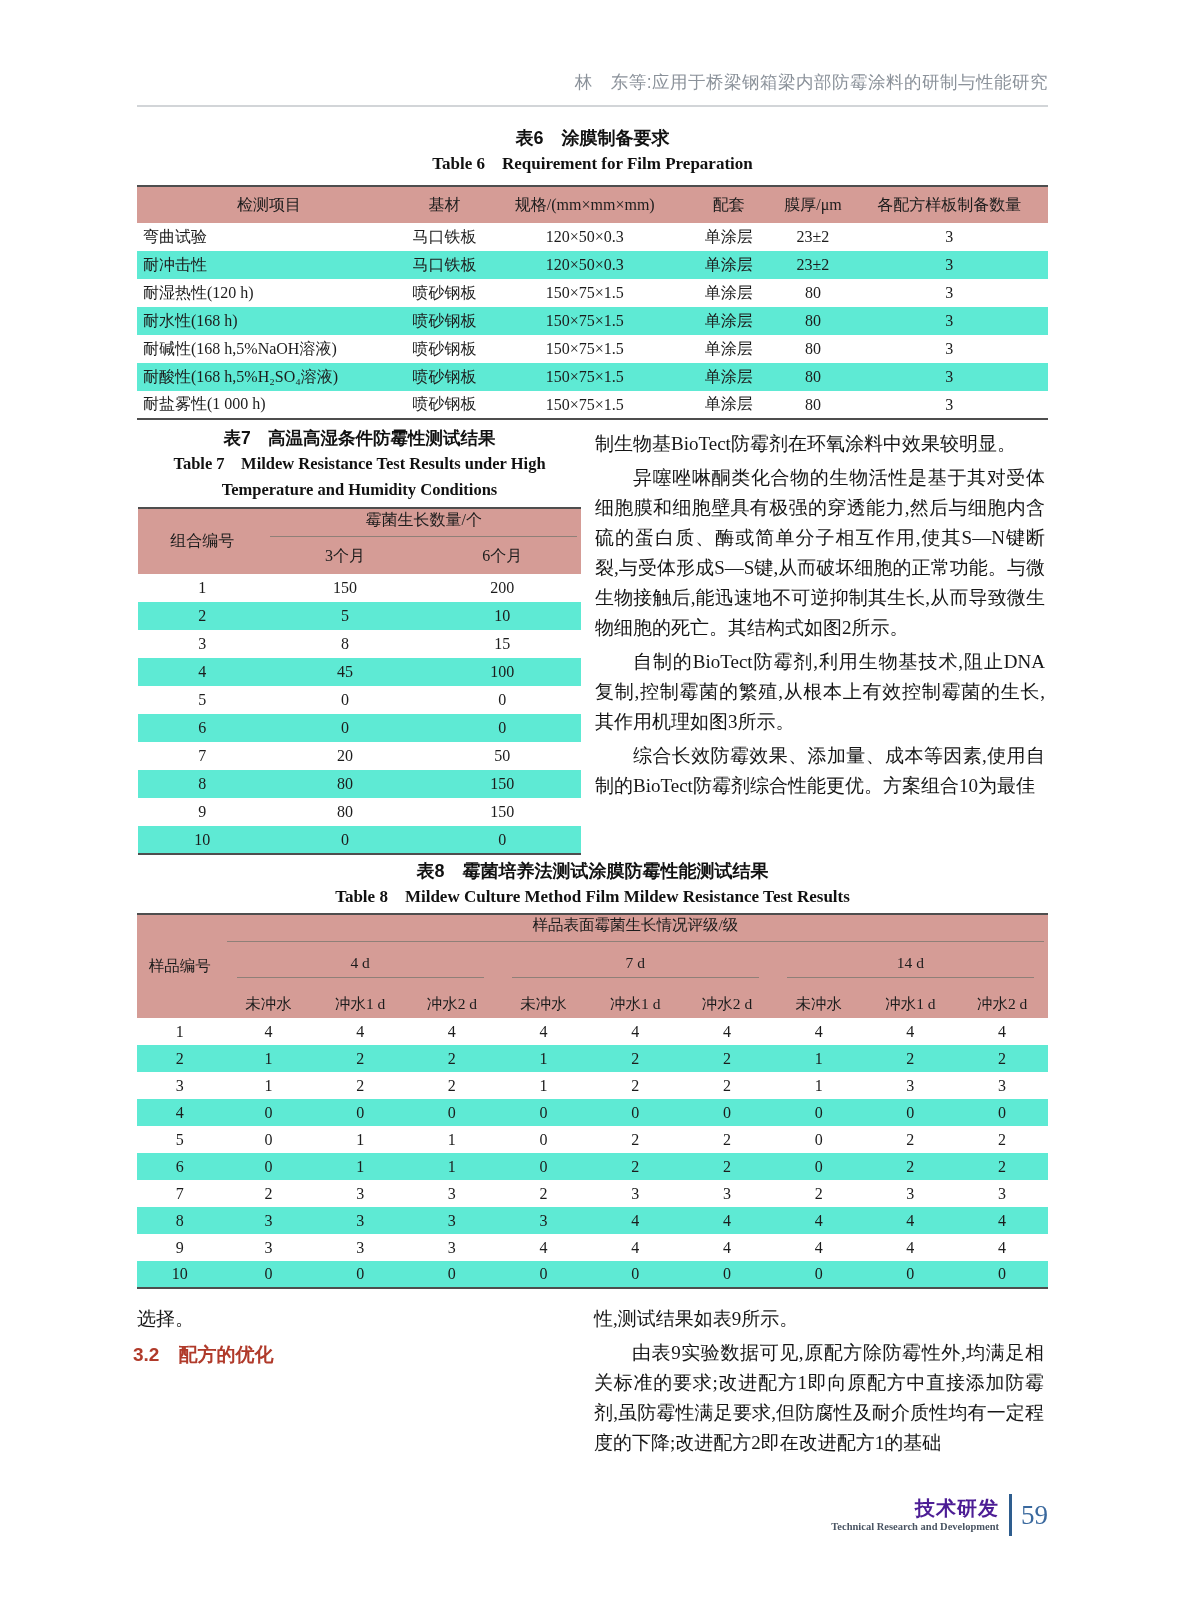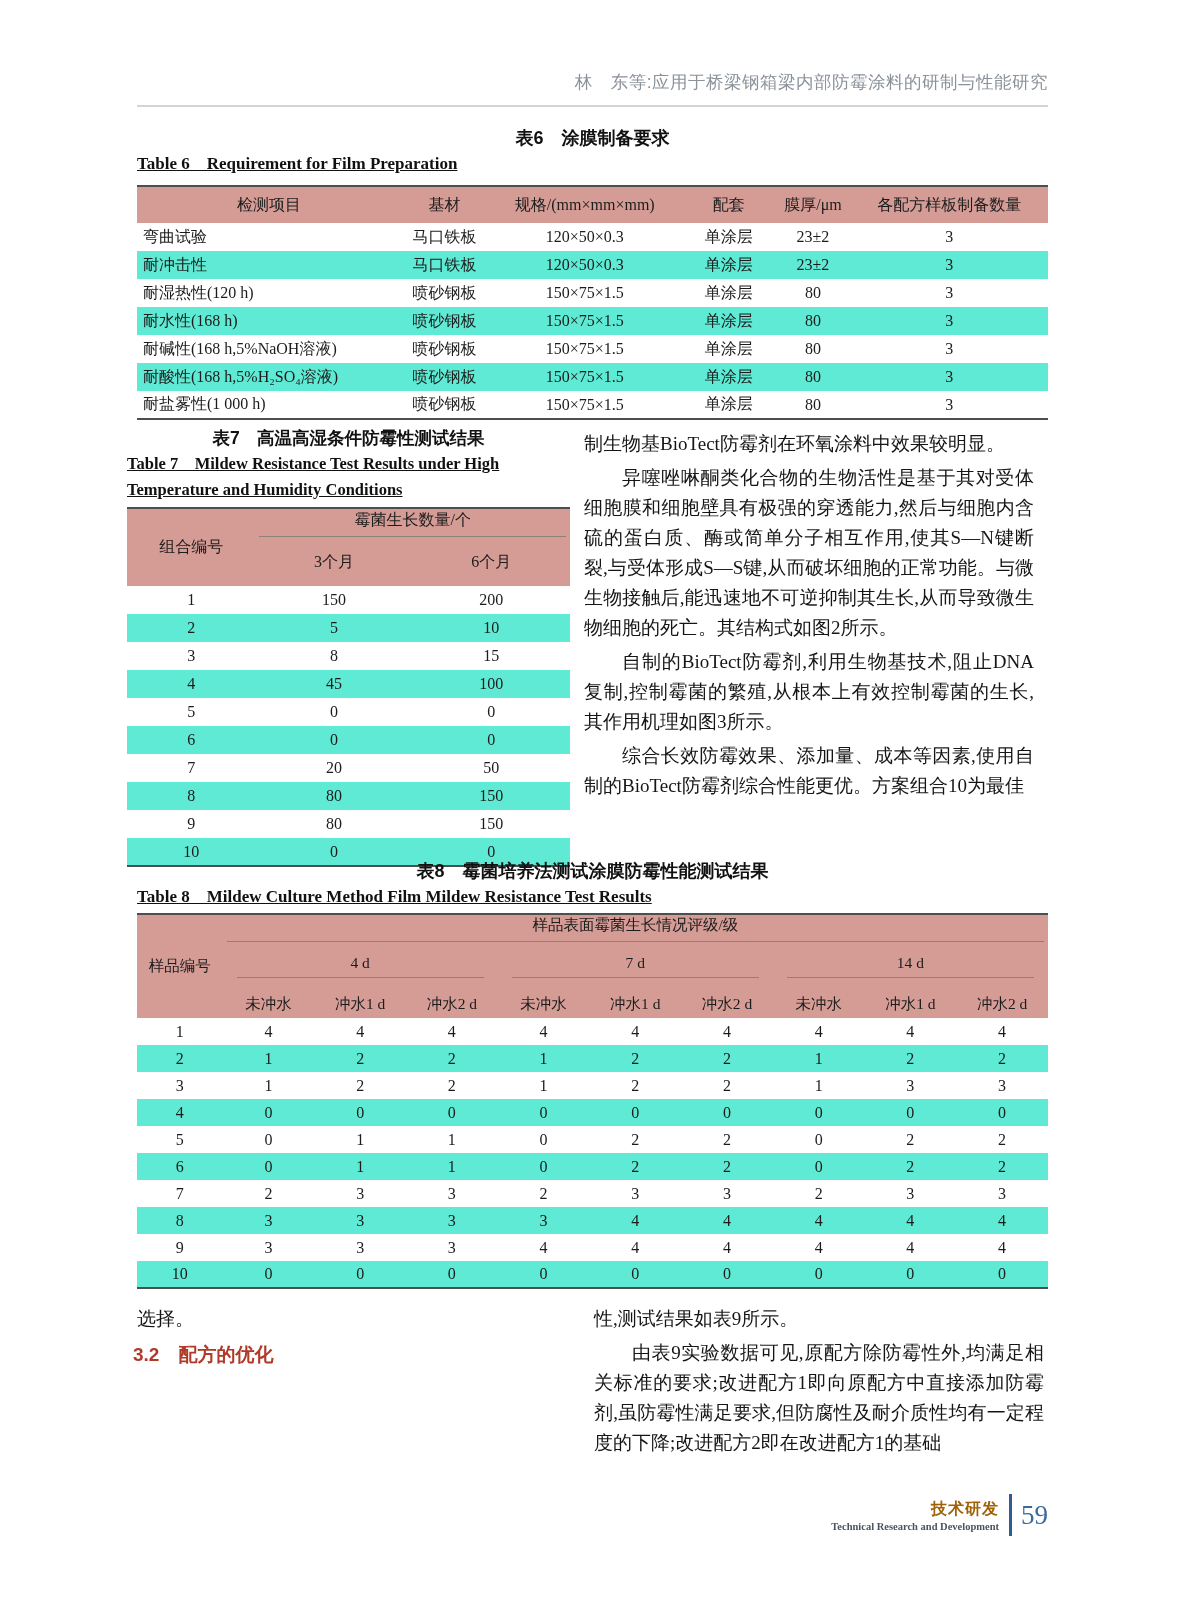--- a/index.html
+++ b/index.html
@@ -18,73 +18,73 @@
     font-size:17.5px; color:#8b929a; letter-spacing:0.5px;
   }
   .header-rule { top:105px; left:137px; width:911px; height:2px; background:#d2d5d8; }
 
   
   .title-cn {
     text-align:center; font-family:"Liberation Sans","DejaVu Sans",sans-serif;
     font-weight:bold; font-size:18px; line-height:26px; color:#111;
   }
   .title-en {
-    text-align:left; font-weight:bold; font-size:17px; line-height:26px; color:#111;text-decoration:underline;
+    text-align:center; font-weight:bold; font-size:17px; line-height:26px; color:#111;
   }
 
   
   table { border-collapse:collapse; width:100%; table-layout:fixed;
           border-top:2px solid #4e4e4e; border-bottom:2px solid #4e4e4e; }
   th { background:#d59c96; font-weight:normal; font-size:16px; color:#1c1c1c;
        text-align:center; vertical-align:middle; padding:0; }
   td { font-size:16px; text-align:center; vertical-align:middle; padding:0; height:28px; }
   tr.stripe { background:#5eead4; }
   .group-line { border-bottom:1px solid #8f8078; padding-bottom:5px; margin:12px 14px; }
   .group-line.wide { margin:0 4px; }
 
   .t6 { margin-top:8px; }
   .t6 th { height:37px; }
   .t6 td:first-child { text-align:left; padding-left:6px; }
 
   .t7 .hrow1 th { height:30px; }
-  .t7 .hrow2 th { height:48px; }
+  .t7 .hrow2 th { height:36px; }
 
   .t8 { margin-top:3px; }
   .t8 th { height:28px; font-size:15.5px; }
   .t8 td { height:27px; }
 
   
   .para {
     font-size:19px; line-height:30px; text-align:justify; color:#151515;
     margin:4px;
   }
   .para.indent { text-indent:2em; }
 
   .block-t6 { top:125px; left:137px; width:911px; }
-  .row-mid  { top:425px; left:127px; width:911px; display:flex; }
+  .row-mid  { top:425px; left:138px; width:911px; display:flex; }
   .col-left  { width:443px; flex:none; }
   .col-right { width:458px; flex:none; margin-left:10px; }
   .t7-titles .title-cn { font-size:17.5px; }
   .t7-titles .title-en { font-size:16.5px; }
   .t7 { margin-top:4px; }
 
   .block-t8 { top:858px; left:137px; width:911px; }
   .row-bottom { top:1300px; left:133px; width:915px; display:flex; }
   .row-bottom .col-left { width:447px; }
   .section-heading {
     font-family:"Liberation Sans","DejaVu Sans",sans-serif;
     font-weight:bold; font-size:19px; line-height:34px; color:#b03a2a;
   }
 
   
   .footer { top:1494px; left:137px; width:911px; display:flex; justify-content:flex-end; align-items:center; }
   .footer-labels { text-align:right; }
   .footer-cn {
     font-family:"Liberation Sans","DejaVu Sans",sans-serif;
-    font-weight:bold; font-size:16px; line-height:23px; color:#a16207; letter-spacing:1px;
+    font-weight:bold; font-size:20px; line-height:23px; color:#4c1d95; letter-spacing:1px;
   }
   .footer-en { font-weight:bold; font-size:10.5px; line-height:14px; color:#4a5563; }
   .footer-bar { width:3px; height:42px; background:#2e5d8e; margin:0 9px 0 10px; flex:none; }
   .footer-page { font-size:27px; color:#3a699e; line-height:42px; }
 </style>
 </head>
 <body>
 
 <div class="abs running-head">林　东等:应用于桥梁钢箱梁内部防霉涂料的研制与性能研究</div>
 <div class="abs header-rule"></div>

